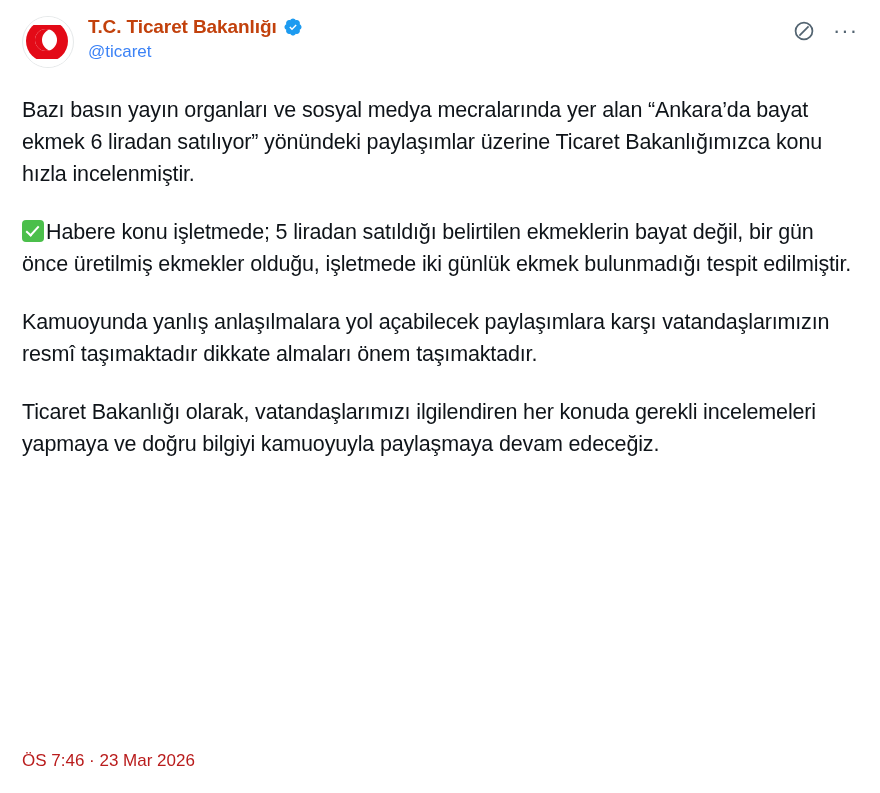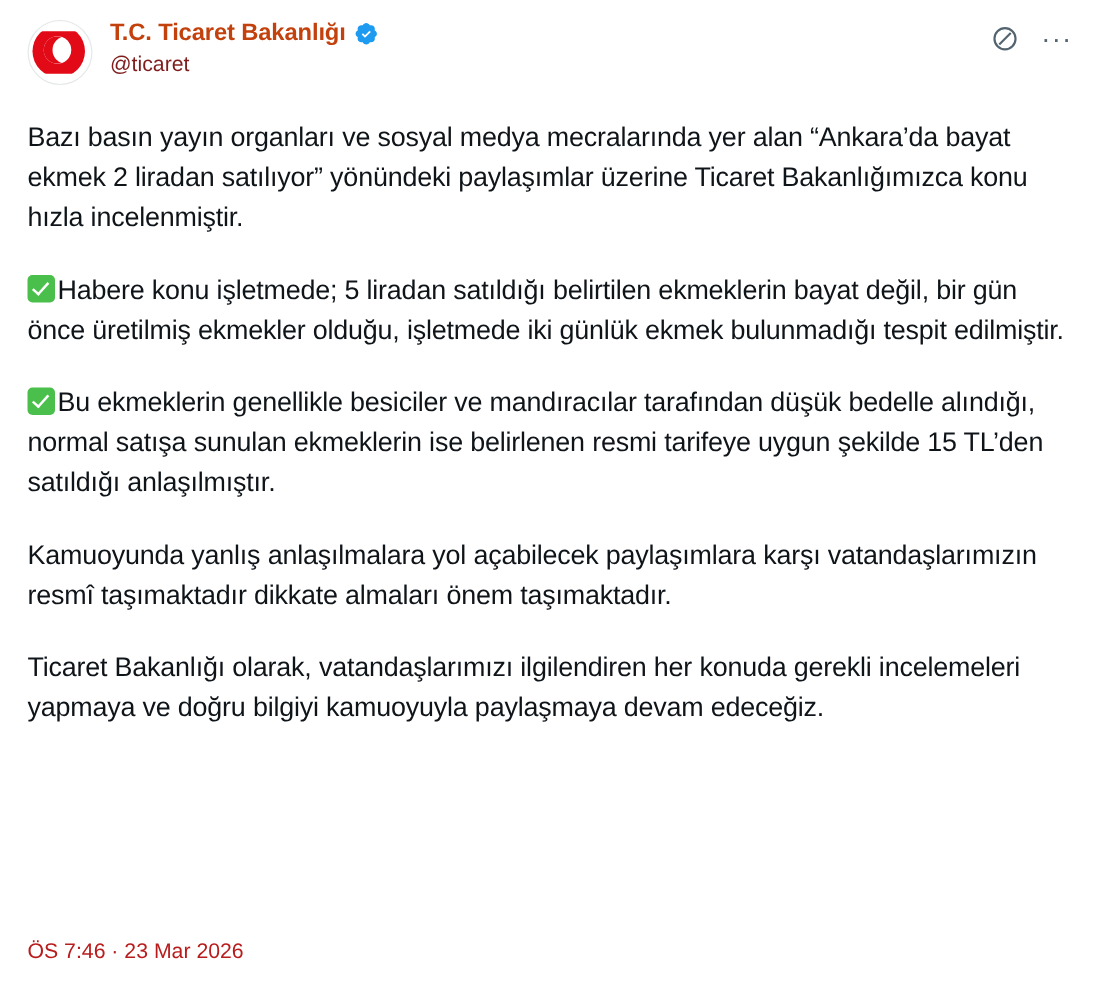--- a/index.html
+++ b/index.html
@@ -94,21 +94,21 @@
     letter-spacing: -0.1px;
   }
   .verified {
     width: 20px;
     height: 20px;
     display: inline-block;
     line-height: 0;
   }
   .handle {
     font-size: 17px;
-    color: #7f1d1d;
+    color: #3b82f6;
     margin-top: 4px;
   }
   .header-actions {
     margin-left: auto;
     display: flex;
     align-items: center;
     gap: 18px;
     padding-top: 6px;
   }
   .grok-icon {
@@ -200,22 +200,21 @@
           <circle cx="12" cy="12" r="9.2" fill="none" stroke="#536471" stroke-width="1.9"></circle>
           <line x1="7" y1="17" x2="17" y2="7" stroke="#536471" stroke-width="1.9"></line>
         </svg>
       </span>
       <span class="more-icon">···</span>
     </div>
 
   </div>
 
   <div class="body">
-    <p class="para">Bazı basın yayın organları ve sosyal medya mecralarında yer alan “Ankara’da bayat ekmek 2 liradan satılıyor” yönündeki paylaşımlar üzerine Ticaret Bakanlığımızca konu hızla incelenmiştir.</p>
+    <p class="para">Bazı basın yayın organları ve sosyal medya mecralarında yer alan “Ankara’da bayat ekmek 6 liradan satılıyor” yönündeki paylaşımlar üzerine Ticaret Bakanlığımızca konu hızla incelenmiştir.</p>
     <p class="para"><span class="check"></span><span>Habere konu işletmede; 5 liradan satıldığı belirtilen ekmeklerin bayat değil, bir gün önce üretilmiş ekmekler olduğu, işletmede iki günlük ekmek bulunmadığı tespit edilmiştir.</span></p>
-    <p class="para"><span class="check"></span><span>Bu ekmeklerin genellikle besiciler ve mandıracılar tarafından düşük bedelle alındığı, normal satışa sunulan ekmeklerin ise belirlenen resmi tarifeye uygun şekilde 15 TL’den satıldığı anlaşılmıştır.</span></p>
     <p class="para">Kamuoyunda yanlış anlaşılmalara yol açabilecek paylaşımlara karşı vatandaşlarımızın resmî taşımaktadır dikkate almaları önem taşımaktadır.</p>
     <p class="para">Ticaret Bakanlığı olarak, vatandaşlarımızı ilgilendiren her konuda gerekli incelemeleri yapmaya ve doğru bilgiyi kamuoyuyla paylaşmaya devam edeceğiz.</p>
   </div>
 
   <div class="footer">ÖS 7:46 · 23 Mar 2026</div>
 
 </div>
 
 </body></html>

